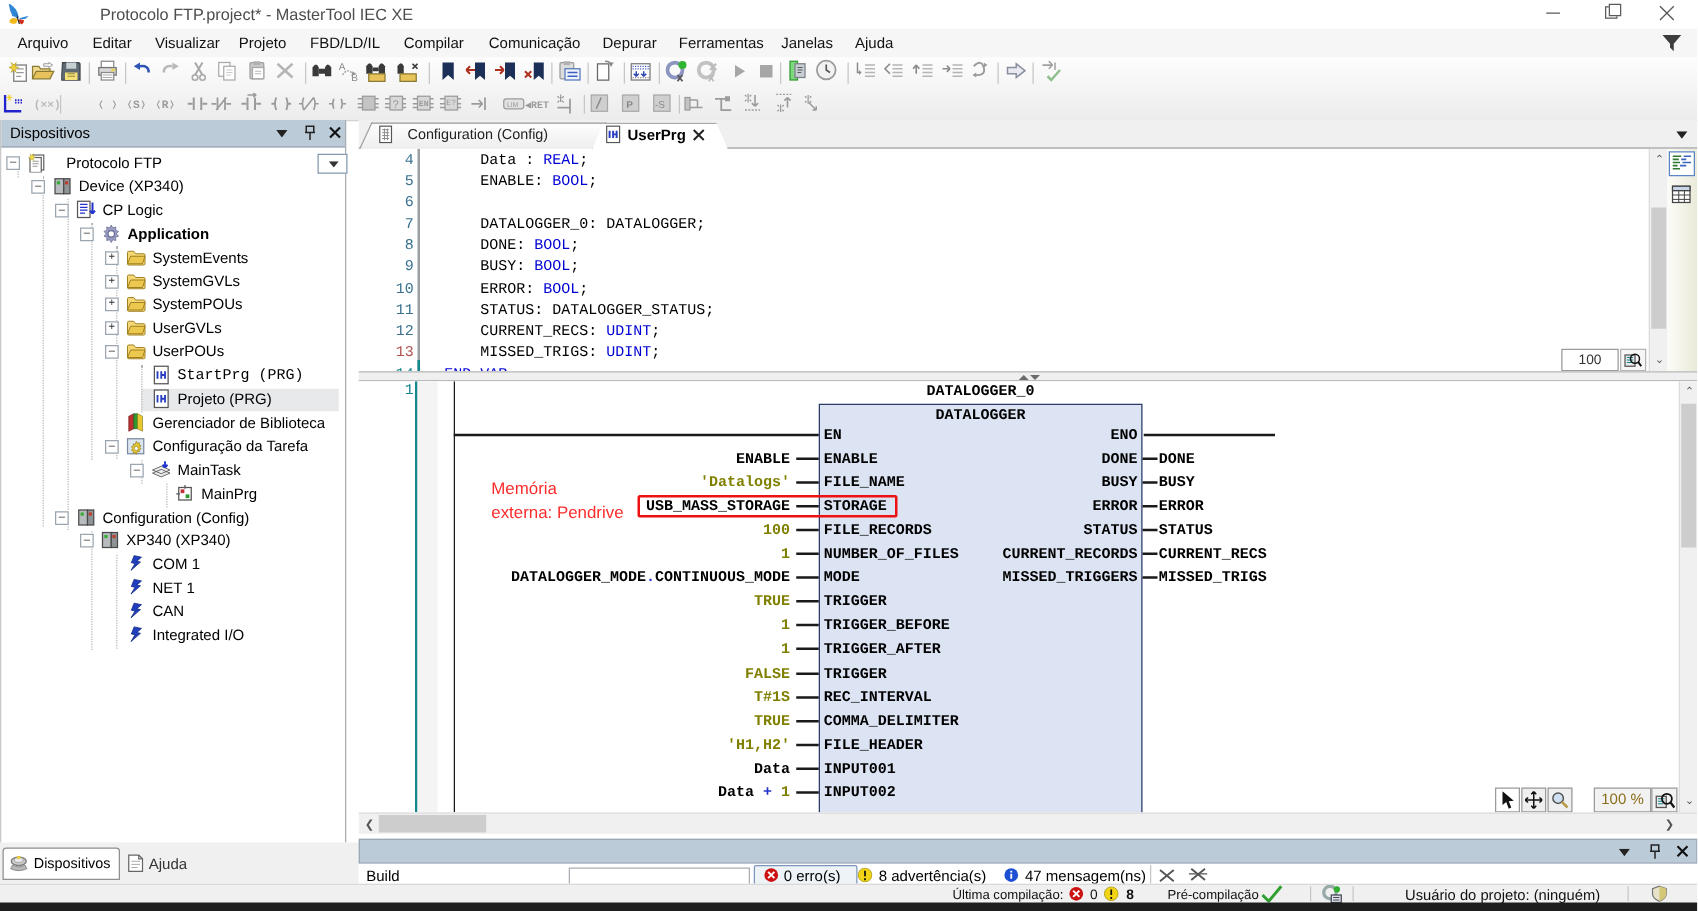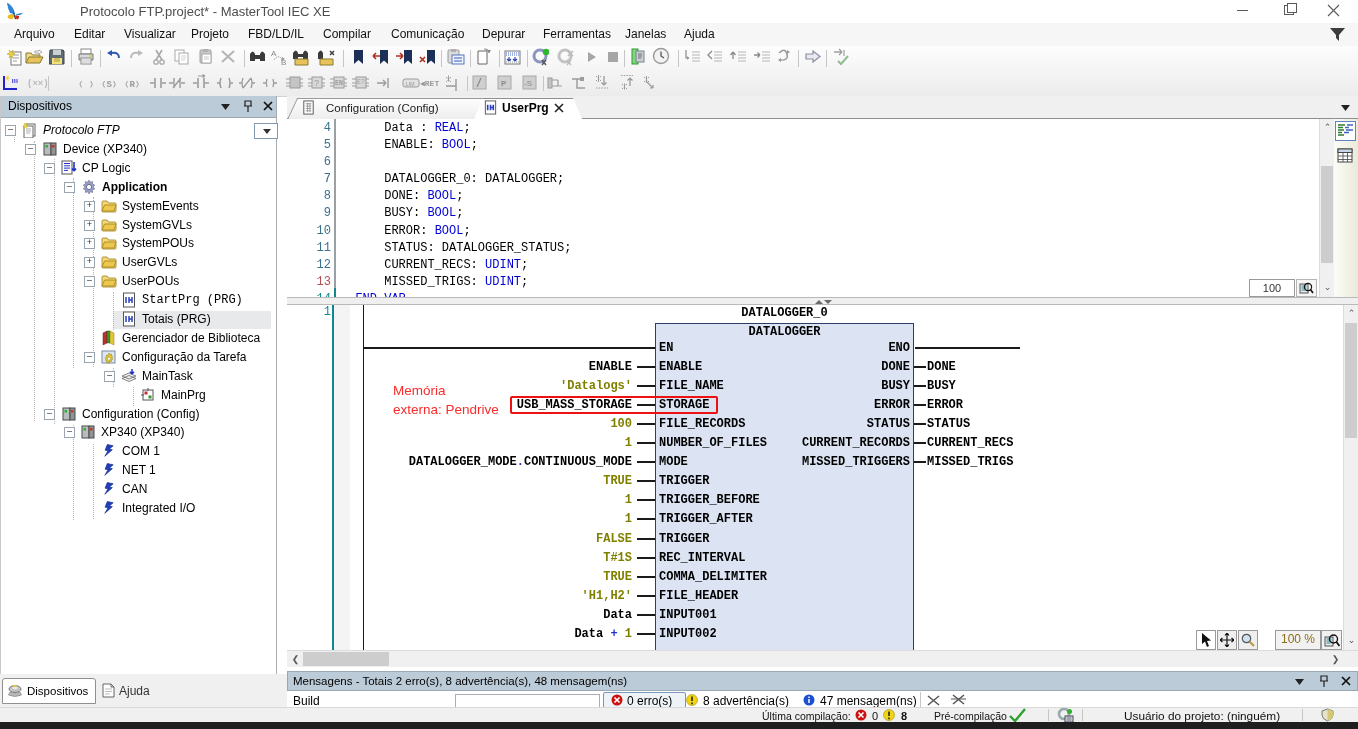--- a/index.html
+++ b/index.html
@@ -490,31 +490,31 @@
               <path d="M5 2 h6 l-3 4 h3 l-6 8 2-6 h-3 Z" fill="#1f3fbf" stroke="#122a80" stroke-width=".6" transform="rotate(12 8 8)"></path>
             </g>
     <g id="i-dev">
               <rect x="2" y="2" width="7" height="12" fill="#b9bcbe" stroke="#4a4a4a"></rect>
               <rect x="9" y="2" width="5" height="12" fill="#8f9496" stroke="#4a4a4a"></rect>
               <rect x="3.5" y="4" width="2.5" height="2.5" fill="#2fae2f"></rect>
               <rect x="10" y="4" width="2.5" height="2.5" fill="#c03a2a"></rect>
             </g>
    </defs>
         </svg>
-   <div class="row" style="left:42px;top:25px;font-style:italic;">Protocolo FTP</div>
+   <div class="row" style="left:52px;top:25px;">Protocolo FTP</div>
    <div class="row" style="left:62px;top:43.9px;">Device (XP340)</div>
    <div class="row" style="left:81px;top:62.8px;">CP Logic</div>
    <div class="row" style="left:101px;top:81.7px;font-weight:bold;">Application</div>
    <div class="row" style="left:121px;top:100.6px;">SystemEvents</div>
    <div class="row" style="left:121px;top:119.5px;">SystemGVLs</div>
    <div class="row" style="left:121px;top:138.4px;">SystemPOUs</div>
    <div class="row" style="left:121px;top:157.3px;">UserGVLs</div>
    <div class="row" style="left:121px;top:176.2px;">UserPOUs</div>
    <div class="row" style="left:141px;top:195.1px;font-family:Liberation Mono, monospace;">StartPrg (PRG)</div>
-   <div class="row" style="left:141px;top:214px;">Totais (PRG)</div>
+   <div class="row" style="left:141px;top:214px;">Projeto (PRG)</div>
    <div class="row" style="left:121px;top:232.9px;">Gerenciador de Biblioteca</div>
    <div class="row" style="left:121px;top:251.8px;text-align:center;">Configuração da Tarefa</div>
    <div class="row" style="left:141px;top:270.7px;">MainTask</div>
    <div class="row" style="left:160px;top:289.6px;">MainPrg</div>
    <div class="row" style="left:81px;top:308.5px;">Configuration (Config)</div>
    <div class="row" style="left:100px;top:327.4px;">XP340 (XP340)</div>
    <div class="row" style="left:121px;top:346.3px;">COM 1</div>
    <div class="row" style="left:121px;top:365.2px;">NET 1</div>
    <div class="row" style="left:121px;top:384.1px;">CAN</div>
    <div class="row" style="left:121px;top:403px;">Integrated I/O</div>
@@ -845,21 +845,20 @@
     <svg class="a" style="left:4px;top:5px" width="13" height="15" viewBox="0 0 13 15">
           <path d="M1 1 h8 l3 3 v10 h-11 Z" fill="#fff" stroke="#666"></path>
           <path d="M9 1 v3 h3" fill="none" stroke="#666"></path>
           <path d="M3 6 h7 M3 8.5 h7 M3 11 h5" stroke="#aaa" stroke-width=".8"></path>
         </svg>
     <div class="a tr" style="left:21px;top:6px;font-size:12px;color:#333;">Ajuda</div>
   </div>
 </div>
 
 <div class="a" style="left:287px;top:671px;width:1071px;height:20px;background:#bccbd8;border:1px solid #9aa7b5;box-sizing:border-box;">
-  <div class="a tr" style="left:5px;top:3px;font-size:11.5px;color:#000;">Mensagens - Totais 2 erro(s), 8 advertência(s), 48 mensagem(ns)</div>
   <svg class="a" style="left:1007px;top:7px" width="9" height="6" viewBox="0 0 9 6">
         <path d="M0 0 h9 l-4.5 6 Z" fill="#222"></path>
       </svg>
   <svg class="a" style="left:1031px;top:3px" width="10" height="13" viewBox="0 0 10 13">
         <path d="M2 1 h6 v5 h-6 Z M1 6 h8 M5 6 v6" stroke="#222" fill="none" stroke-width="1.2"></path>
       </svg>
   <svg class="a" style="left:1053px;top:4px" width="10" height="10" viewBox="0 0 10 10">
         <path d="M1 1 L9 9 M9 1 L1 9" stroke="#111" stroke-width="1.7"></path>
       </svg>
 </div>

